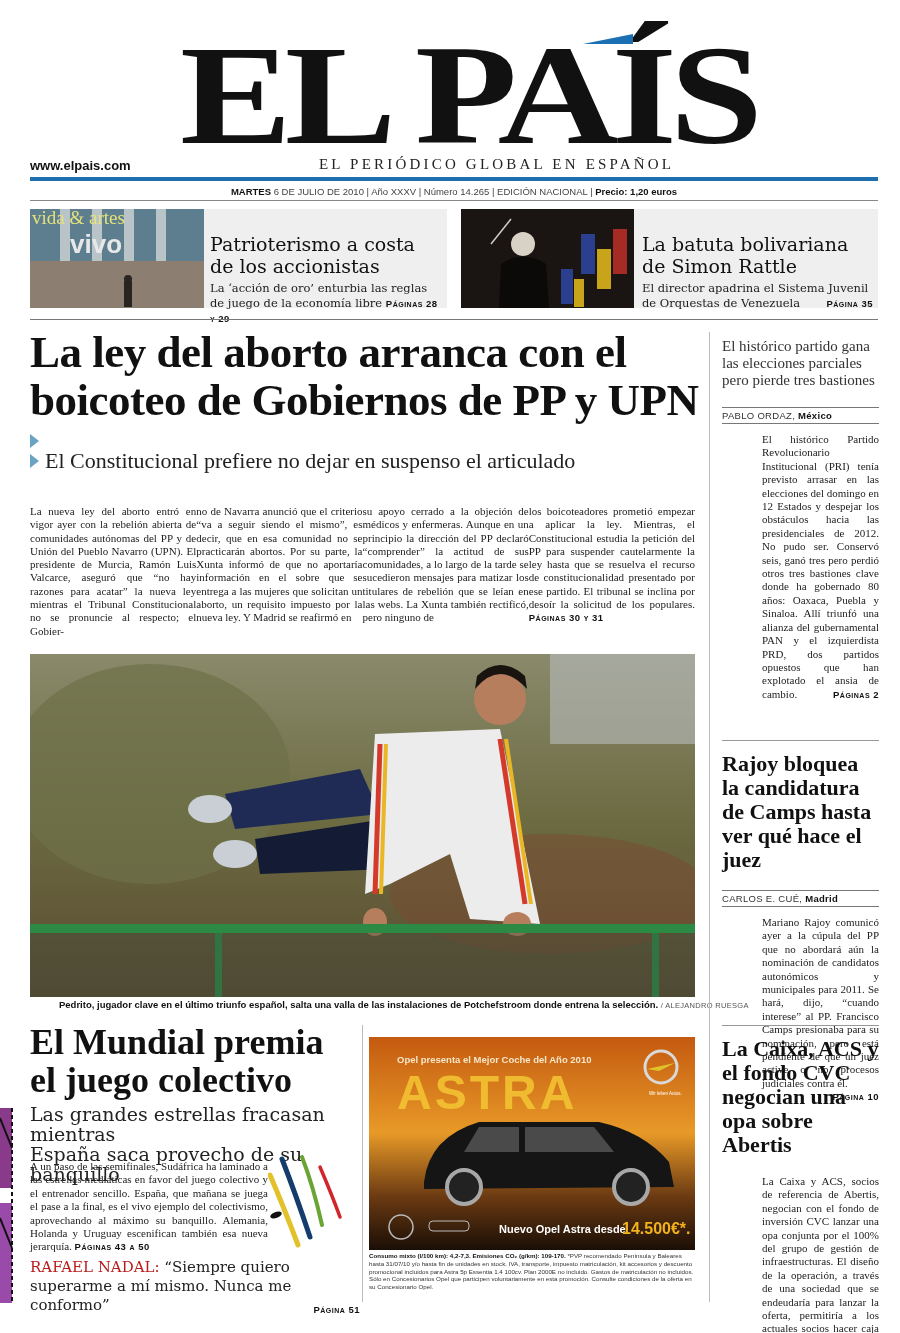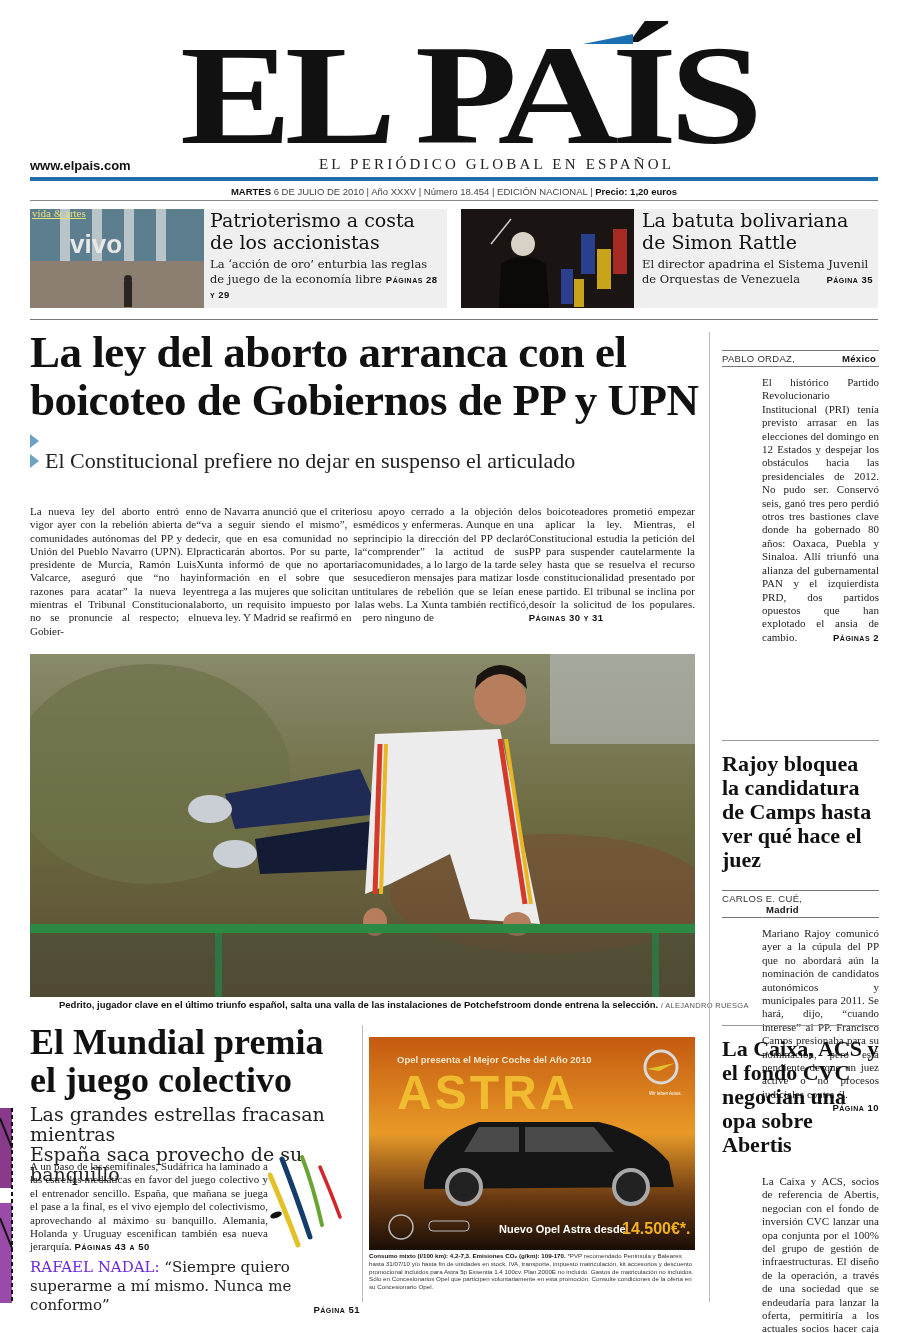--- a/index.html
+++ b/index.html
@@ -16,25 +16,25 @@
   .site-url { left: 30px; top: 158px; font-family: "Liberation Sans", sans-serif; font-weight: bold; font-size: 13px; color: #111; }
   .tagline { left: 287px; top: 156px; font-family: "Liberation Serif", serif; font-size: 15px; letter-spacing: 3.2px; color: #222; margin-left: 32px; }
   .blue-rule { left: 30px; top: 177px; width: 848px; height: 4px; background: #1f6fae; }
   .dateline { left: 30px; top: 186px; width: 848px; text-align: center; font-family: "Liberation Sans", sans-serif; font-size: 9.5px; color: #444; }
   .dateline b { color: #111; }
   .gray-rule { left: 30px; top: 200px; width: 848px; height: 1px; background: #888; }
 
   
   .teaser { top: 209px; height: 99px; background: #efefef; }
   .teaser-img { position: absolute; left: 0; top: 0; height: 99px; }
-  .teaser-text { position: absolute; top: 0; }
+  .teaser-text { position: absolute; top: 24px; }
   .teaser-headline { font-family: "DejaVu Serif", serif; font-size: 19px; line-height: 22px; color: #111; font-weight: normal; }
   .teaser-sub { font-family: "DejaVu Serif", serif; font-size: 11.5px; line-height: 15px; color: #222; margin-top: 4px; }
   .pg { font-family: "Liberation Sans", sans-serif; font-weight: bold; font-size: 9.5px; letter-spacing: 0.5px; font-variant: small-caps; color: #111; }
-  .vida-label { position: absolute; left: 2px; top: -2px; font-family: "Liberation Serif", serif; font-size: 11px; color: #e6e27a; text-decoration: underline; }
+  .vida-label { position: absolute; left: 2px; top: -2px; font-family: "Liberation Serif", serif; font-size: 19px; color: #e6e27a; }
 
   .section-rule { left: 30px; top: 319px; width: 848px; height: 1px; background: #777; }
 
   
   .main-headline { left: 30px; top: 328px; width: 680px; font-family: "Liberation Serif", serif; font-weight: bold;
     font-size: 45px; line-height: 48px; color: #111; letter-spacing: -0.5px; }
   .main-bullets { left: 30px; top: 434px; width: 680px; }
   .bullet { display: flex; align-items: center; font-family: "Liberation Serif", serif; font-size: 22px; line-height: 25px; color: #222; }
   .bullet-arrow { width: 0; height: 0; border-top: 7px solid transparent; border-bottom: 7px solid transparent;
     border-left: 9px solid #6aa3c4; margin-right: 6px; }
@@ -42,57 +42,57 @@
   .body-cols { left: 30px; top: 505px; width: 665px; display: flex; gap: 0; }
   .col { flex: 1; font-family: "Liberation Serif", serif; font-size: 11px; line-height: 13.3px; color: #222; text-align: justify; hyphens: auto; }
 
   
   .vrule { left: 709px; top: 332px; width: 1px; height: 970px; background: #bbb; }
   .side { left: 722px; width: 157px; }
   .side-headline { font-family: "Liberation Serif", serif; font-weight: bold; font-size: 22px; line-height: 24px; color: #111; }
   .side-sub { font-family: "Liberation Serif", serif; font-size: 15px; line-height: 17px; color: #333; margin-top: 6px; }
   .byline { border-top: 1px solid #777; border-bottom: 1px solid #777; padding: 2px 0; margin-top: 18px;
     font-family: "Liberation Sans", sans-serif; font-size: 9.5px; color: #333; letter-spacing: 0.3px; }
-  .byline b { color: #111; margin-left: 44px; }
+  .byline b { color: #111; }
   .side-body { font-family: "Liberation Serif", serif; font-size: 11px; line-height: 13.4px; color: #222; text-align: justify; margin-top: 9px; margin-left: 40px; }
   .side-sep { left: 722px; width: 157px; height: 1px; background: #999; }
 
   
   .photo { left: 30px; top: 654px; width: 665px; height: 343px; overflow: hidden; background: #6e6a48; }
   .photo-caption { left: 30px; top: 999px; width: 670px; font-family: "Liberation Sans", sans-serif; font-weight: bold; font-size: 9.5px; color: #111; white-space: nowrap; margin-left: 29px; }
   .photo-credit { font-weight: normal; font-size: 7.5px; color: #555; letter-spacing: 0.3px; }
 
   
   .mundial-headline { left: 30px; top: 1023px; width: 330px; font-family: "Liberation Serif", serif; font-weight: bold; font-size: 36px; line-height: 38px; color: #111; }
   .mundial-sub { left: 30px; top: 1104px; width: 330px; font-family: "DejaVu Serif", serif; font-size: 19px; line-height: 20px; color: #222; }
   .mundial-body { left: 30px; top: 1160px; width: 238px; font-family: "Liberation Serif", serif; font-size: 11px; line-height: 13.4px; color: #222; text-align: justify; }
   .paint { left: 268px; top: 1155px; width: 85px; height: 95px; }
   .nadal { left: 30px; top: 1258px; width: 330px; font-family: "DejaVu Serif", serif; font-size: 15px; line-height: 19px; color: #222; }
-  .nadal-name { color: #6d28d9; }
+  .nadal-name { color: #b91c1c; }
   .vrule2 { left: 362px; top: 1025px; width: 1px; height: 277px; background: #bbb; }
   .edge-deco { left: 0; top: 1108px; width: 14px; height: 195px; }
 
   
   .ad { left: 369px; top: 1037px; width: 326px; height: 213px; overflow: hidden; }
   .ad-fine { left: 369px; top: 1252px; width: 326px; font-family: "Liberation Sans", sans-serif; font-size: 6.2px; line-height: 7.8px; color: #333; }
   .ad-fine b { color: #111; }
 </style>
 </head>
 <body>
 
 <div class="abs masthead-title">EL PAÍS</div>
 <div class="abs masthead-accent"></div>
 <div class="abs site-url">www.elpais.com</div>
 <div class="abs tagline">EL PERIÓDICO GLOBAL EN ESPAÑOL</div>
 <div class="abs blue-rule"></div>
 <div class="abs dateline">
   <b>MARTES</b>
   <span>6 DE JULIO DE 2010</span> |
   <span>Año XXXV</span> |
-  <span>Número 18.454</span> |
+  <span>Número 14.265</span> |
   <span>EDICIÓN NACIONAL</span> |
   <b>Precio:</b>
   <b>1,20 euros</b>
 </div>
 <div class="abs gray-rule"></div>
 
 <div class="abs teaser" style="left:30px;width:417px;">
   <svg class="teaser-img" width="174" height="99" viewBox="0 0 174 99">
     <rect width="174" height="99" fill="#7d8a90"></rect>
     <rect x="0" y="0" width="174" height="52" fill="#5d7e8e"></rect>
@@ -266,20 +266,21 @@
   <text x="253" y="197" font-family="Liberation Sans, sans-serif" font-weight="bold" font-size="16" fill="#f2b21b">14.500€*.</text>
 </svg>
 <div class="abs ad-fine">
   <b>Consumo mixto (l/100 km): 4,2-7,3. Emisiones CO₂ (g/km): 109-170.</b>
   <span>*PVP recomendado Península y Baleares hasta 31/07/10 y/o hasta fin de unidades en stock. IVA, transporte, impuesto matriculación, kit accesorios y descuento promocional incluidos para Astra 5p Essentia 1.4 100cv. Plan 2000E no incluido. Gastos de matriculación no incluidos. Sólo en Concesionarios Opel que participen voluntariamente en esta promoción. Consulte condiciones de la oferta en su Concesionario Opel.</span>
 </div>
 
 <div class="abs vrule"></div>
 
 <div class="abs side" style="top:332px;">
+  <div class="side-sub">El histórico partido gana las elecciones parciales pero pierde tres bastiones</div>
   <div class="byline">
     <span>PABLO ORDAZ,</span>
     <b>México</b>
   </div>
   <div class="side-body">
     <span>El histórico Partido Revolucionario Institucional (PRI) tenía previsto arrasar en las elecciones del domingo en 12 Estados y despejar los obstáculos hacia las presidenciales de 2012. No pudo ser. Conservó seis, ganó tres pero perdió otros tres bastiones clave donde ha gobernado 80 años: Oaxaca, Puebla y Sinaloa. Allí triunfó una alianza del gubernamental PAN y el izquierdista PRD, dos partidos opuestos que han explotado el ansia de cambio.</span>
     <span class="pg" style="float:right;">Páginas 2</span>
   </div>
 </div>
 <div class="abs side-sep" style="top:740px;"></div>

